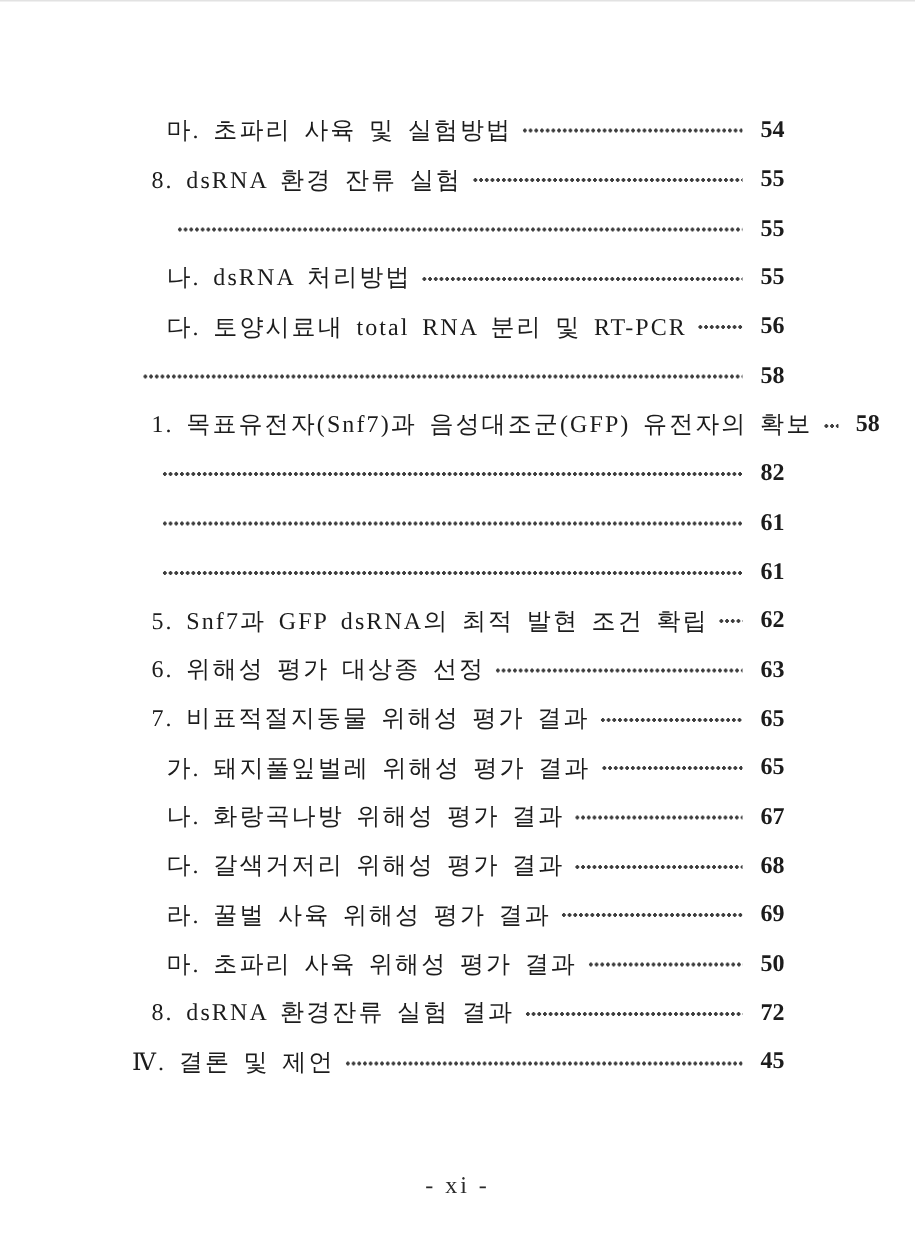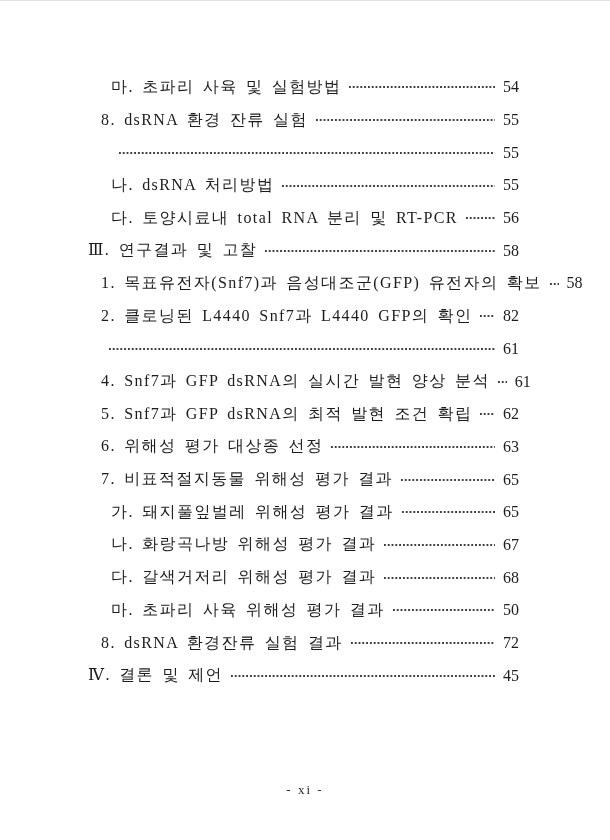--- a/index.html
+++ b/index.html
@@ -47,30 +47,31 @@
     min-width: 10px;
     background-image: radial-gradient(circle, #3e3e3e 1.05px, rgba(0,0,0,0) 1.3px);
     background-size: 3.8px 3.8px;
     background-repeat: repeat-x;
     background-position: left center;
   }
   .toc-page-num {
     flex: 0 0 auto;
     min-width: 24px;
     margin-left: 8px;
-    text-align: left;
+    text-align: center;
     font-size: 16px;
+    font-weight: bold;
   }
   .page-footer {
     position: absolute;
     top: 781px;
     left: 0;
     width: 100%;
     text-align: center;
-    font-size: 13px;
+    font-size: 16px;
     letter-spacing: 2px;
     color: #2a2a2a;
   }
 </style>
 </head>
 <body>
 
 <div class="page" style="color: rgb(28, 28, 28); background: rgb(255, 255, 255);">
 
   <main class="toc" id="toc">
@@ -97,44 +98,41 @@
       <span class="toc-page-num">55</span>
     </div>
 
     <div class="toc-row level-2">
       <span class="toc-label">다. 토양시료내 total RNA 분리 및 RT-PCR</span>
       <span class="dot-leader"></span>
       <span class="toc-page-num">56</span>
     </div>
 
     <div class="toc-row level-0">
-      <span class="toc-label">Ⅲ. 연구결과 및 고찰</span>
       <span class="dot-leader"></span>
       <span class="toc-page-num">58</span>
     </div>
 
     <div class="toc-row level-1">
       <span class="toc-label">1. 목표유전자(Snf7)과 음성대조군(GFP) 유전자의 확보</span>
       <span class="dot-leader"></span>
       <span class="toc-page-num">58</span>
     </div>
 
     <div class="toc-row level-1">
-      <span class="toc-label">2. 클로닝된 L4440 Snf7과 L4440 GFP의 확인</span>
       <span class="dot-leader"></span>
       <span class="toc-page-num">82</span>
     </div>
 
     <div class="toc-row level-1">
       <span class="dot-leader"></span>
       <span class="toc-page-num">61</span>
     </div>
 
     <div class="toc-row level-1">
-      <span class="toc-label">4. Snf7과 GFP dsRNA의 실시간 발현 양상 분석</span>
       <span class="dot-leader"></span>
       <span class="toc-page-num">61</span>
     </div>
 
     <div class="toc-row level-1">
       <span class="toc-label">5. Snf7과 GFP dsRNA의 최적 발현 조건 확립</span>
       <span class="dot-leader"></span>
       <span class="toc-page-num">62</span>
     </div>
 
@@ -161,20 +159,25 @@
       <span class="dot-leader"></span>
       <span class="toc-page-num">67</span>
     </div>
 
     <div class="toc-row level-2">
       <span class="toc-label">다. 갈색거저리 위해성 평가 결과</span>
       <span class="dot-leader"></span>
       <span class="toc-page-num">68</span>
     </div>
 
+    <div class="toc-row level-2">
+      <span class="toc-label">라. 꿀벌 사육 위해성 평가 결과</span>
+      <span class="dot-leader"></span>
+      <span class="toc-page-num">69</span>
+    </div>
 
     <div class="toc-row level-2">
       <span class="toc-label">마. 초파리 사육 위해성 평가 결과</span>
       <span class="dot-leader"></span>
       <span class="toc-page-num">50</span>
     </div>
 
     <div class="toc-row level-1">
       <span class="toc-label">8. dsRNA 환경잔류 실험 결과</span>
       <span class="dot-leader"></span>

